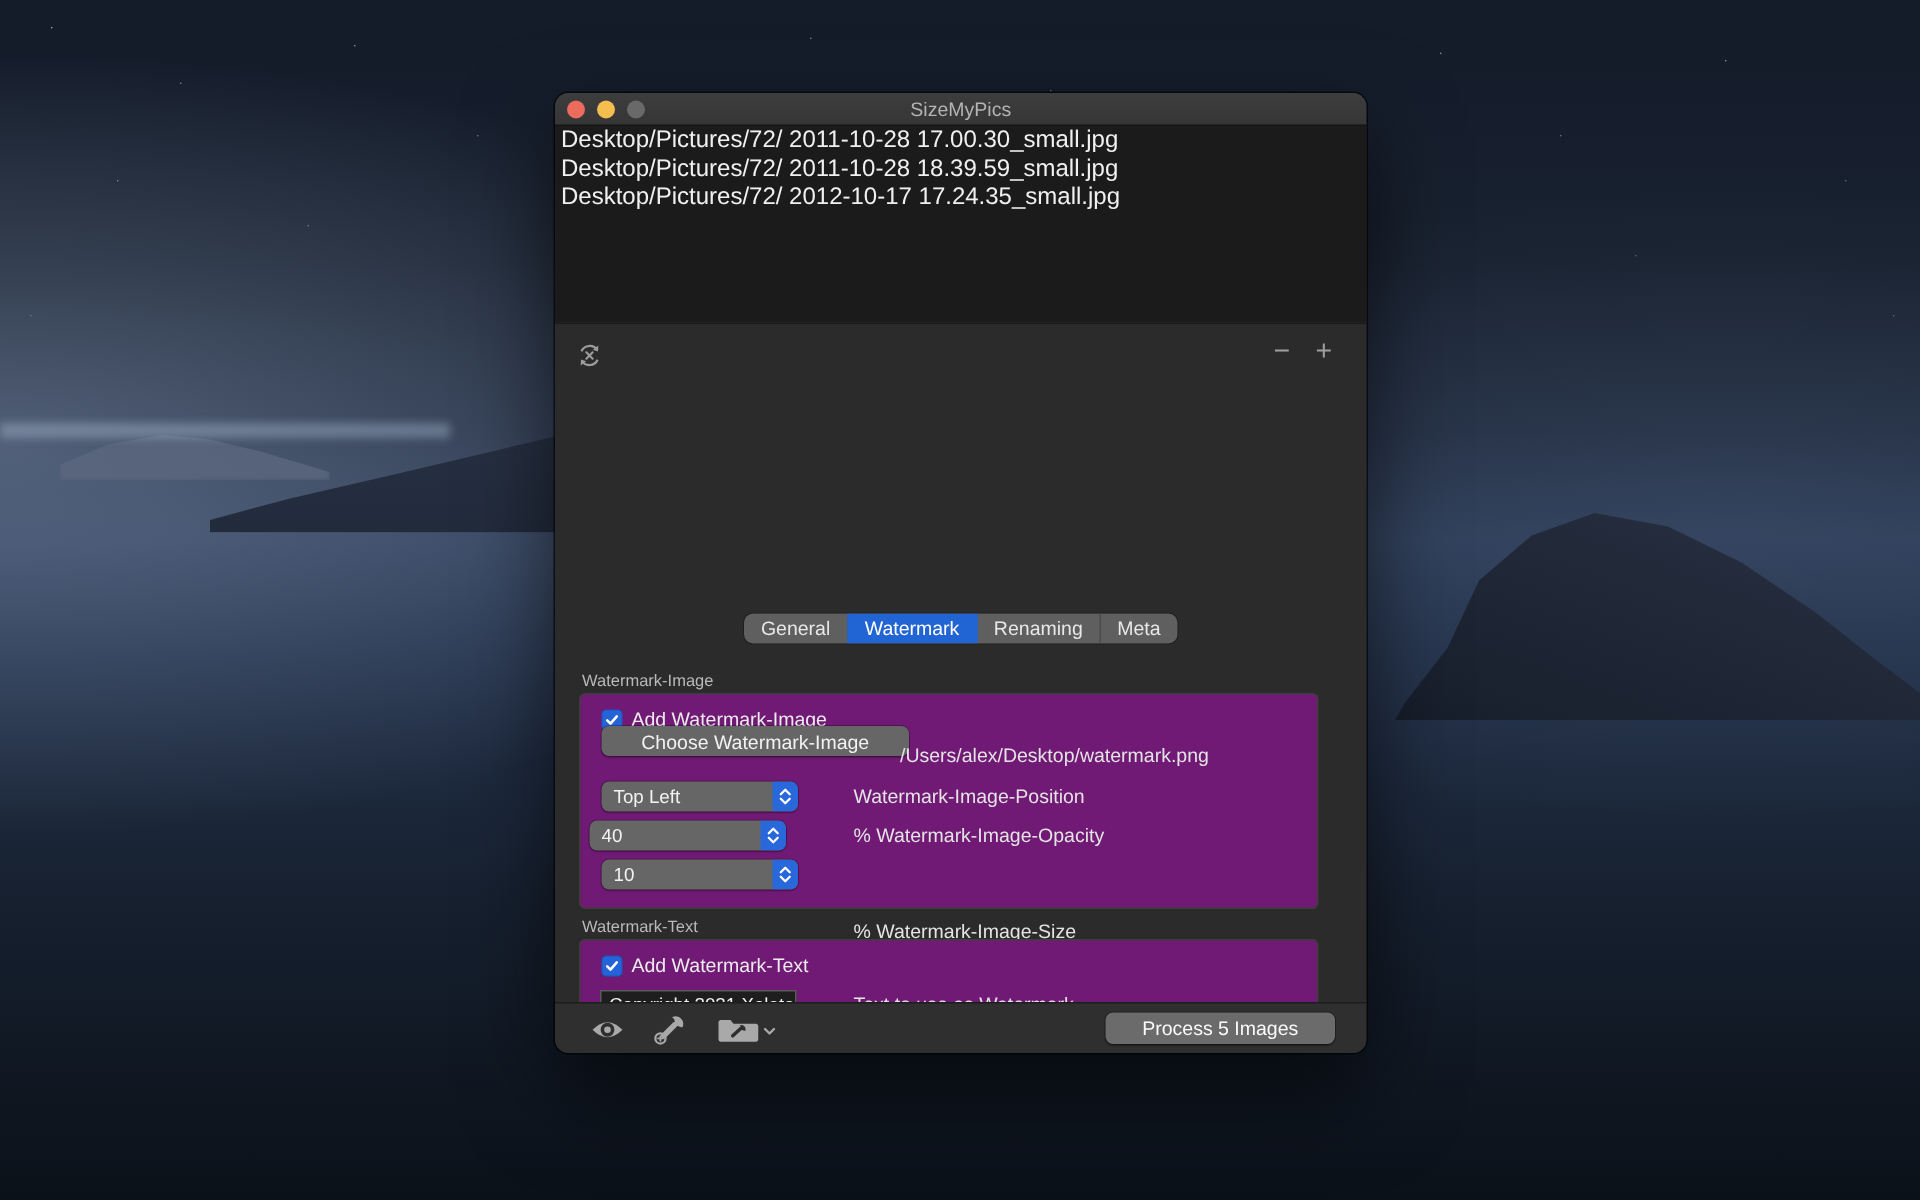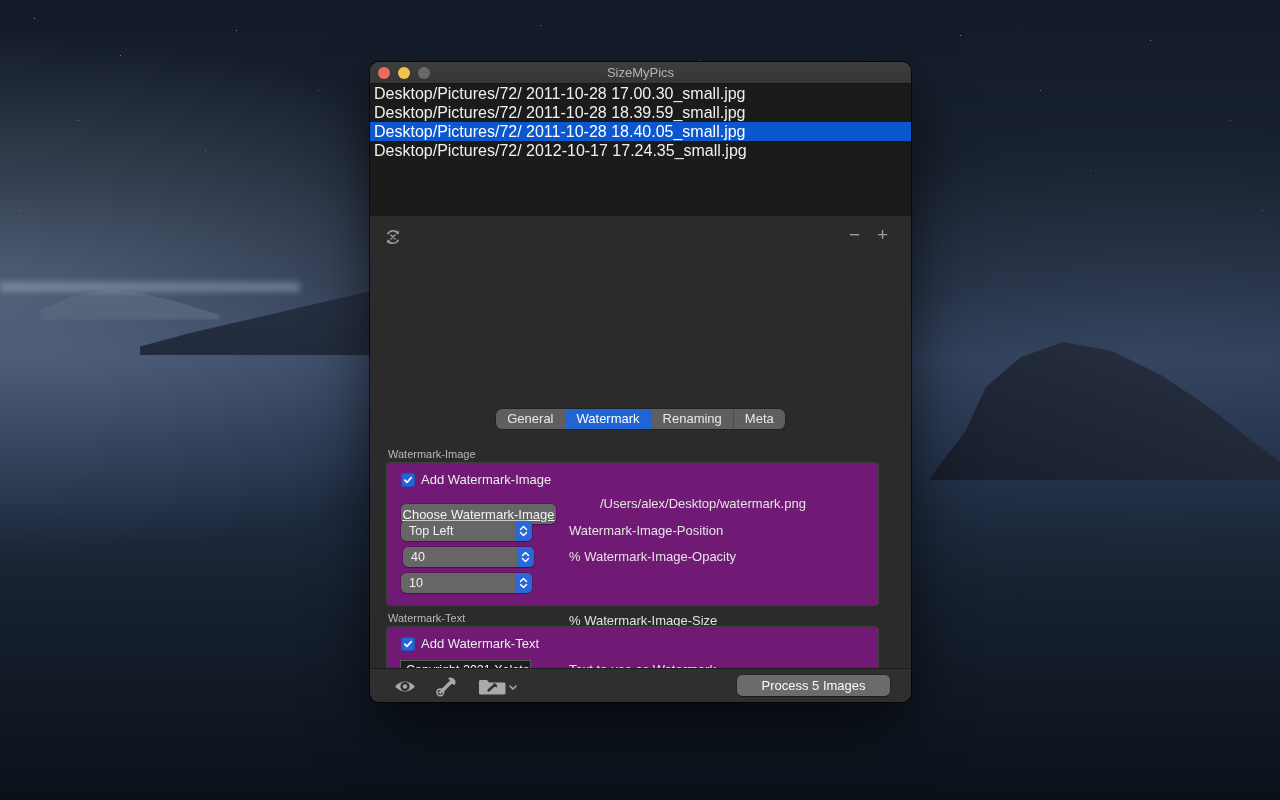--- a/index.html
+++ b/index.html
@@ -113,21 +113,20 @@
         <div class="light red"></div>
         <div class="light yellow"></div>
         <div class="light gray"></div>
       </div>
       <div class="title">SizeMyPics</div>
     </div>
 
     <div class="filelist">
       <div class="frow"><span>Desktop/Pictures/72/ 2011-10-28 17.00.30_small.jpg</span></div>
       <div class="frow"><span>Desktop/Pictures/72/ 2011-10-28 18.39.59_small.jpg</span></div>
-      <div class="frow sel"><span>Desktop/Pictures/72/ 2011-10-28 18.40.05_small.jpg</span></div>
       <div class="frow"><span>Desktop/Pictures/72/ 2012-10-17 17.24.35_small.jpg</span></div>
     </div>
 
     <div class="pane">
 
       <div class="icon-btn refresh">
         <svg width="20" height="20" viewBox="0 0 20 20">
           <path d="M4.6 7.2 A6.1 6.1 0 0 1 15.3 6.5" fill="none" stroke="#9d9d9d" stroke-width="1.5"></path>
           <path d="M15.4 12.8 A6.1 6.1 0 0 1 4.7 13.5" fill="none" stroke="#9d9d9d" stroke-width="1.5"></path>
           <path d="M15.9 3.4 L15.6 7.4 L12.2 6.1 Z" fill="#9d9d9d"></path>
@@ -150,34 +149,34 @@
       <div class="grouplabel gl1">Watermark-Image</div>
       <div class="groupbox gb1">
         <div class="ctl cbrow" style="left:14px;top:9px;">
           <span class="cb">
             <svg width="10" height="10" viewBox="0 0 10 10">
                 <path d="M1.8 5.2 L4 7.4 L8.2 2.6" fill="none" stroke="#fff" stroke-width="1.7" stroke-linecap="round" stroke-linejoin="round"></path>
               </svg>
           </span>
           <span class="cblabel">Add Watermark-Image</span>
         </div>
-        <div class="ctl pushbtn" style="left:14px;top:41px;width:155px;text-decoration:underline;">Choose Watermark-Image</div>
+        <div class="ctl pushbtn" style="left:14px;top:21px;width:205px;">Choose Watermark-Image</div>
         <div class="ctl pathtext" style="left:213px;top:31px;">/Users/alex/Desktop/watermark.png</div>
 
         <div class="ctl popup" style="left:14px;top:58px;">
           <span class="ptext">Top Left</span>
           <span class="cap">
             <svg width="9" height="12" viewBox="0 0 9 12">
                 <path d="M1.5 4.5 L4.5 1.5 L7.5 4.5 M1.5 7.5 L4.5 10.5 L7.5 7.5" fill="none" stroke="#fff" stroke-width="1.5" stroke-linecap="round" stroke-linejoin="round"></path>
               </svg>
           </span>
         </div>
         <div class="ctl-label" style="top:58px;">Watermark-Image-Position</div>
 
-        <div class="ctl popup" style="left:16px;top:84px;">
+        <div class="ctl popup" style="left:6px;top:84px;">
           <span class="ptext">40</span>
           <span class="cap">
             <svg width="9" height="12" viewBox="0 0 9 12">
                 <path d="M1.5 4.5 L4.5 1.5 L7.5 4.5 M1.5 7.5 L4.5 10.5 L7.5 7.5" fill="none" stroke="#fff" stroke-width="1.5" stroke-linecap="round" stroke-linejoin="round"></path>
               </svg>
           </span>
         </div>
         <div class="ctl-label" style="top:84px;">% Watermark-Image-Opacity</div>
 
         <div class="ctl popup" style="left:14px;top:110px;">

